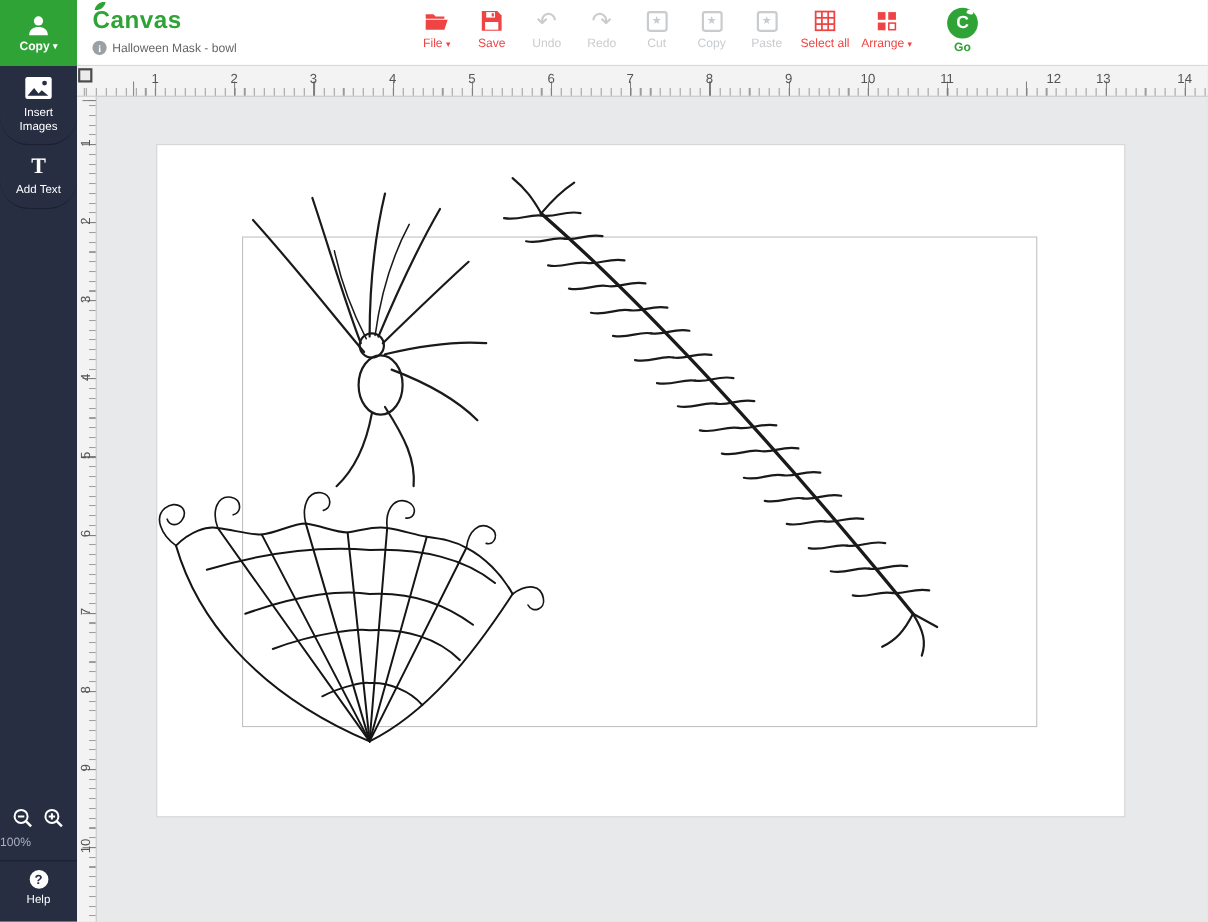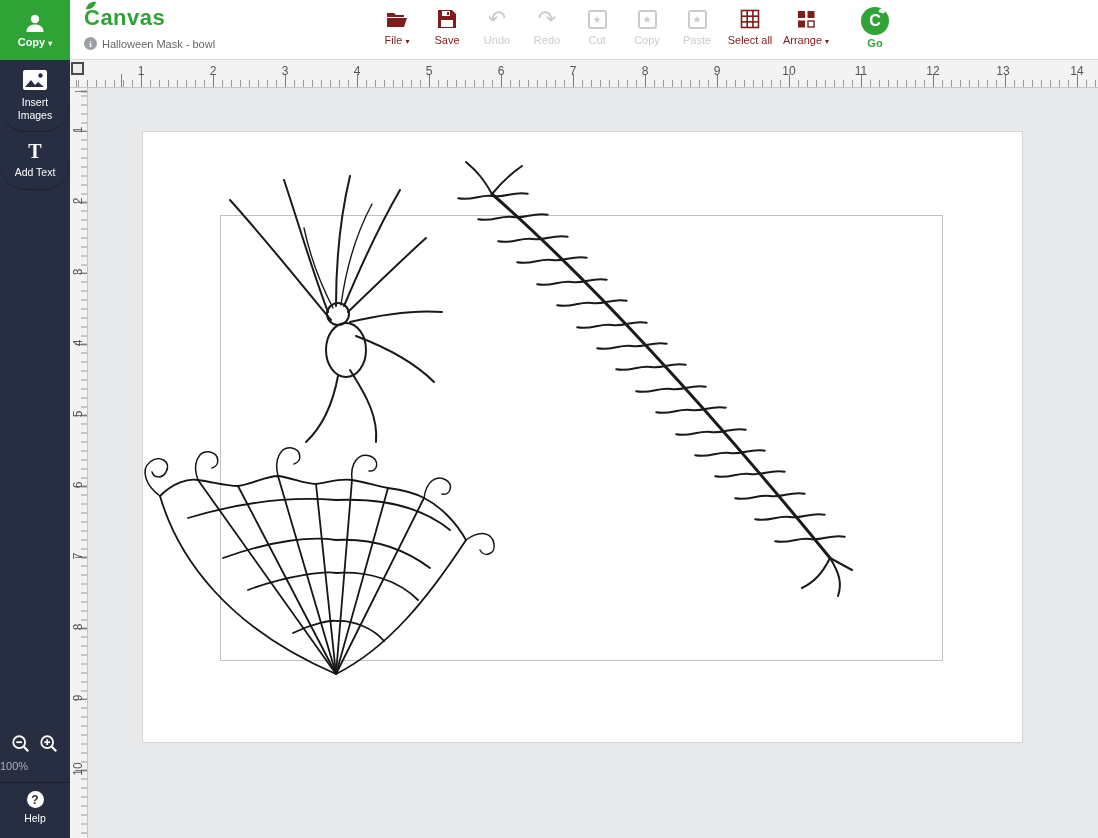--- a/index.html
+++ b/index.html
@@ -11,21 +11,21 @@
   .user-box { position:absolute; left:0; top:0; width:70px; height:60px; background:#2fa336; color:#fff; display:flex; flex-direction:column; align-items:center; justify-content:center; gap:3px; cursor:pointer; }
   .user-box .ulabel { font-size:11px; font-weight:bold; }
   .caret { font-size:8px; vertical-align:middle; }
   .brand { position:absolute; left:84px; top:5px; }
   .logo-text { font-size:22px; font-weight:bold; color:#2fa336; letter-spacing:.5px; position:relative; }
   .logo-leaf { position:absolute; left:1px; top:-4px; }
   .project { position:absolute; left:84px; top:37px; font-size:11px; color:#666; display:flex; align-items:center; gap:5px; white-space:nowrap; }
   .info-icon { display:inline-flex; width:13px; height:13px; border-radius:50%; background:#9aa0a6; color:#fff; font-size:9px; font-weight:bold; align-items:center; justify-content:center; font-family:"Liberation Serif", serif; }
 
   .toolbar { position:absolute; left:372px; top:7px; display:flex; align-items:flex-start; }
-  .tbtn { width:50px; display:flex; flex-direction:column; align-items:center; gap:3px; color:#7f1d1d; cursor:pointer; }
+  .tbtn { width:50px; display:flex; flex-direction:column; align-items:center; gap:3px; color:#ef4444; cursor:pointer; }
   .tbtn .ticon { height:24px; display:flex; align-items:center; justify-content:center; }
   .tbtn .tlabel { font-size:11px; white-space:nowrap; }
   .tbtn.disabled { color:#c9cccf; cursor:default; }
   .tbtn.wide { width:56px; }
   .arrow-glyph { font-size:22px; line-height:22px; }
   .doc-star { width:19px; height:19px; border:2px solid currentColor; border-radius:3px; display:flex; align-items:center; justify-content:center; font-size:10px; }
   .go-btn { width:50px; margin-left:16px; display:flex; flex-direction:column; align-items:center; gap:2px; cursor:pointer; }
   .go-circle { width:28px; height:28px; border-radius:50%; background:#2fa336; color:#fff; font-weight:bold; font-size:16px; display:flex; align-items:center; justify-content:center; position:relative; }
   .go-circle .leaf-dot { position:absolute; right:4px; top:2px; width:6px; height:4px; background:#fff; border-radius:50% 50% 50% 0; transform:rotate(20deg); }
   .go-label { font-size:11px; color:#2fa336; font-weight:bold; }
@@ -232,21 +232,21 @@
     <span class="num" style="left:143px">2</span>
     <span class="num" style="left:215px">3</span>
     <span class="num" style="left:287px">4</span>
     <span class="num" style="left:359px">5</span>
     <span class="num" style="left:431px">6</span>
     <span class="num" style="left:503px">7</span>
     <span class="num" style="left:575px">8</span>
     <span class="num" style="left:647px">9</span>
     <span class="num" style="left:719px">10</span>
     <span class="num" style="left:791px">11</span>
-    <span class="num" style="left:863px">12</span>
+    <span class="num" style="left:888px">12</span>
     <span class="num" style="left:933px">13</span>
     <span class="num" style="left:1007px">14</span>
   </div>
 
   <div class="ruler-v">
     <div class="minor"></div>
       <div class="major"></div>
     <span class="num" style="top:35px">1</span>
     <span class="num" style="top:106px">2</span>
     <span class="num" style="top:177px">3</span>

